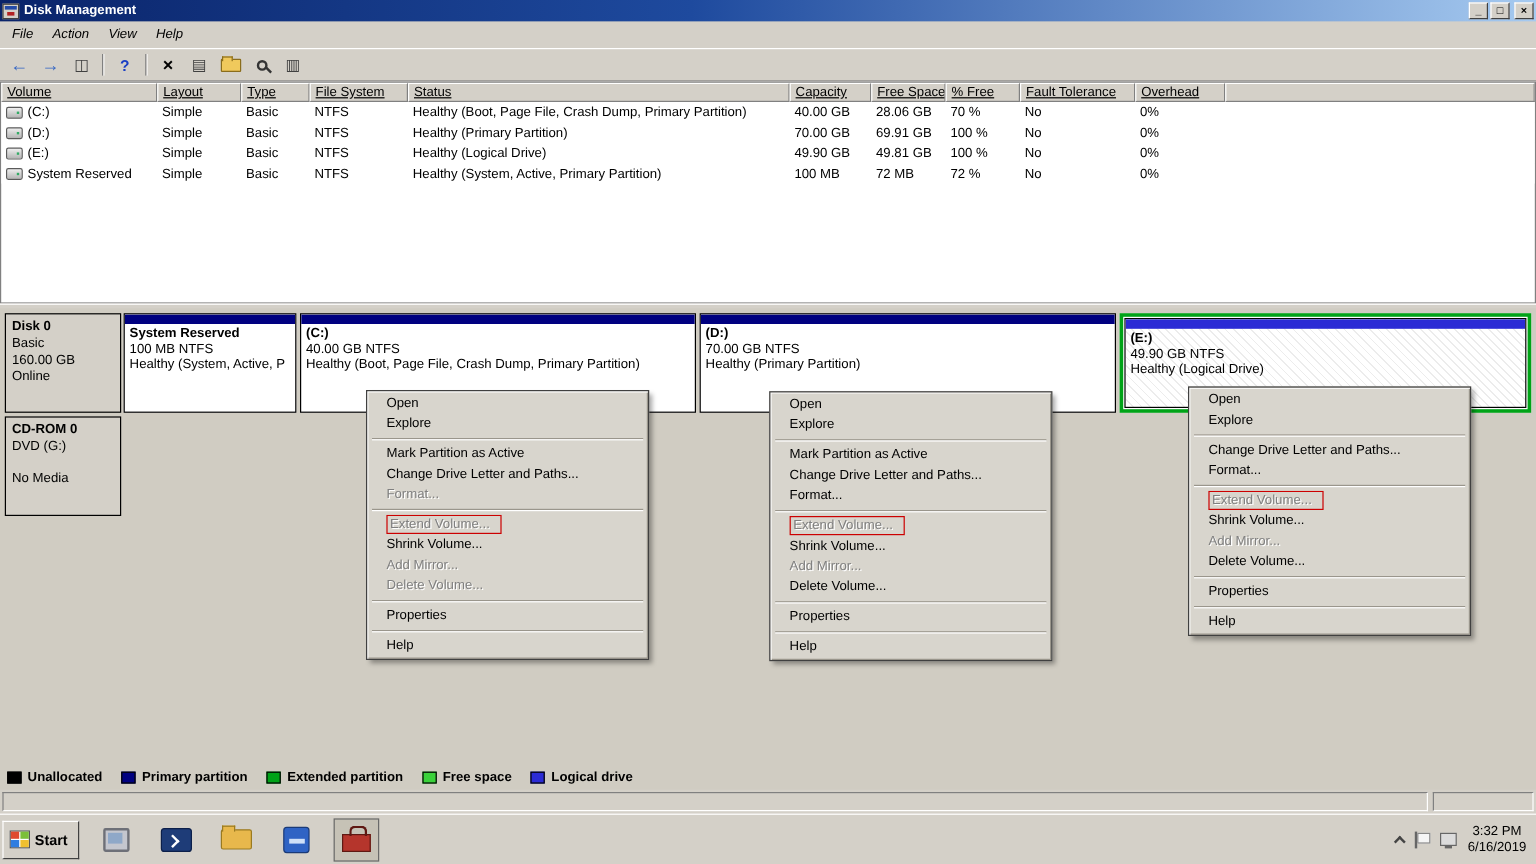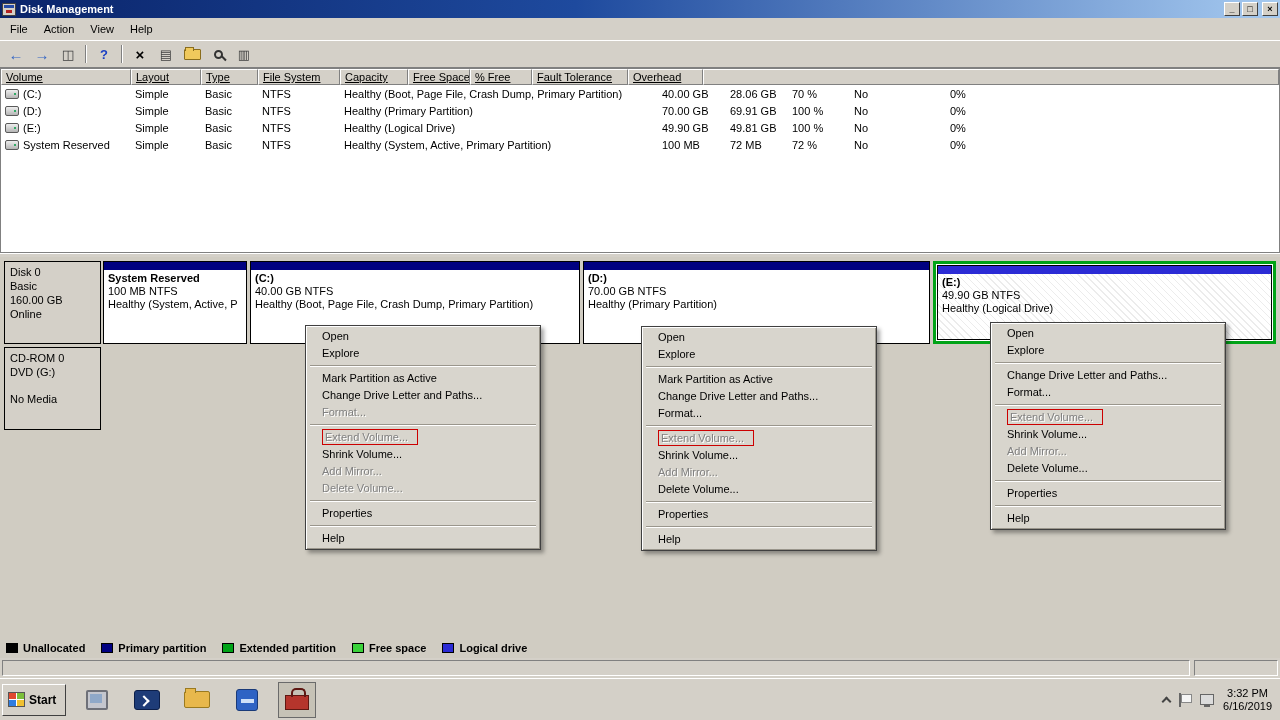--- a/index.html
+++ b/index.html
@@ -17,21 +17,21 @@
     display:flex; align-items:center; padding:0 2px; color:#fff; font-weight:bold; }
   .title-ic { width:14px; height:13px; margin-right:4px; background:#d4d0c8; border:1px solid #404040; position:relative; }
   .title-ic::before { content:""; position:absolute; left:1px; top:1px; right:1px; height:3px; background:#244ba8; }
   .title-ic::after { content:""; position:absolute; left:3px; bottom:2px; width:6px; height:3px; background:#b22222; }
   .title-text { flex:1; }
   .win-btn { width:16px; height:14px; margin-left:2px; background:#d4d0c8; color:#000;
     border:1px solid; border-color:#fff #404040 #404040 #fff; font-size:9px; font-weight:bold;
     display:flex; align-items:center; justify-content:center; line-height:1; }
   .win-btn.close { margin-left:4px; }
 
-  .menubar { height:22px; display:flex; align-items:center; padding-left:2px; background:#d4d0c8; }
+  .menubar { height:22px; display:flex; align-items:center; padding-left:2px; background:#d4d0c8;font-style:italic; }
   .menu-top { padding:3px 8px; }
 
   .toolbar { height:28px; display:flex; align-items:center; gap:2px; padding-left:4px;
     border-top:1px solid #fff; border-bottom:1px solid #808080; background:#d4d0c8; }
   .tb-btn { width:24px; height:22px; display:flex; align-items:center; justify-content:center; }
   .tb-sep { width:2px; height:18px; border-left:1px solid #808080; border-right:1px solid #fff; margin:0 3px; }
   .g-arrow { color:#3566c4; font-size:15px; font-weight:bold; }
   .g-dark { color:#404040; font-size:13px; }
   .g-help { color:#1a3fc4; font-size:13px; font-weight:bold; }
   .g-x { color:#000; font-size:15px; font-weight:bold; }
@@ -52,21 +52,21 @@
   .vol-icon { width:14px; height:10px; min-width:14px; margin-right:4px; border:1px solid #5a5a5a; border-radius:2px;
     background:linear-gradient(#eee,#b5b5b5); position:relative; }
   .vol-icon::after { content:""; position:absolute; right:2px; top:3px; width:2px; height:2px; background:#3a6; }
 
   .splitter { height:4px; background:#d4d0c8; border-top:1px solid #fff; }
 
   
   .graph-pane { flex:1; position:relative; background:#d0ccc2; overflow:hidden; }
   .disk-row { position:absolute; left:4px; right:4px; height:83px; display:flex; }
   .disk-hdr { width:97px; min-width:97px; border:1px solid #000; background:#d4d0c8; padding:3px 5px; line-height:14px; }
-  .dh-name { font-weight:normal; }
+  .dh-name { font-weight:bold; }
   .part-area { flex:1; display:flex; gap:3px; margin-left:2px; }
   .part { border:1px solid #000; background:#fff; overflow:hidden; }
   .strip { height:8px; }
   .ptxt { padding:2px 4px; line-height:13px; white-space:nowrap; overflow:hidden; }
   .plabel { font-weight:bold; }
   .ext-wrap { flex:1; border:3px solid #00a317; background:#fff; padding:1px; }
   .ext-wrap .part { width:100%; height:100%; }
   .part.selected { background:repeating-linear-gradient(45deg,#ffffff 0px,#ffffff 4px,#ececec 4px,#ececec 5px); }
 
   .legend { position:absolute; left:6px; bottom:4px; display:flex; gap:16px; align-items:center; }
@@ -167,20 +167,21 @@
           <span class="g-dark">▥</span>
         </span>
     </div>
 
     <div class="list-pane">
       <div class="lv-header">
         <span class="lv-h c0">Volume</span>
         <span class="lv-h c1">Layout</span>
         <span class="lv-h c2">Type</span>
         <span class="lv-h c3">File System</span>
+        <span class="lv-h c4">Status</span>
         <span class="lv-h c5">Capacity</span>
         <span class="lv-h c6">Free Space</span>
         <span class="lv-h c7">% Free</span>
         <span class="lv-h c8">Fault Tolerance</span>
         <span class="lv-h c9">Overhead</span>
         <span class="lv-h cf"></span>
       </div>
 
       <div class="lv-row">
         <span class="lv-c c0">

